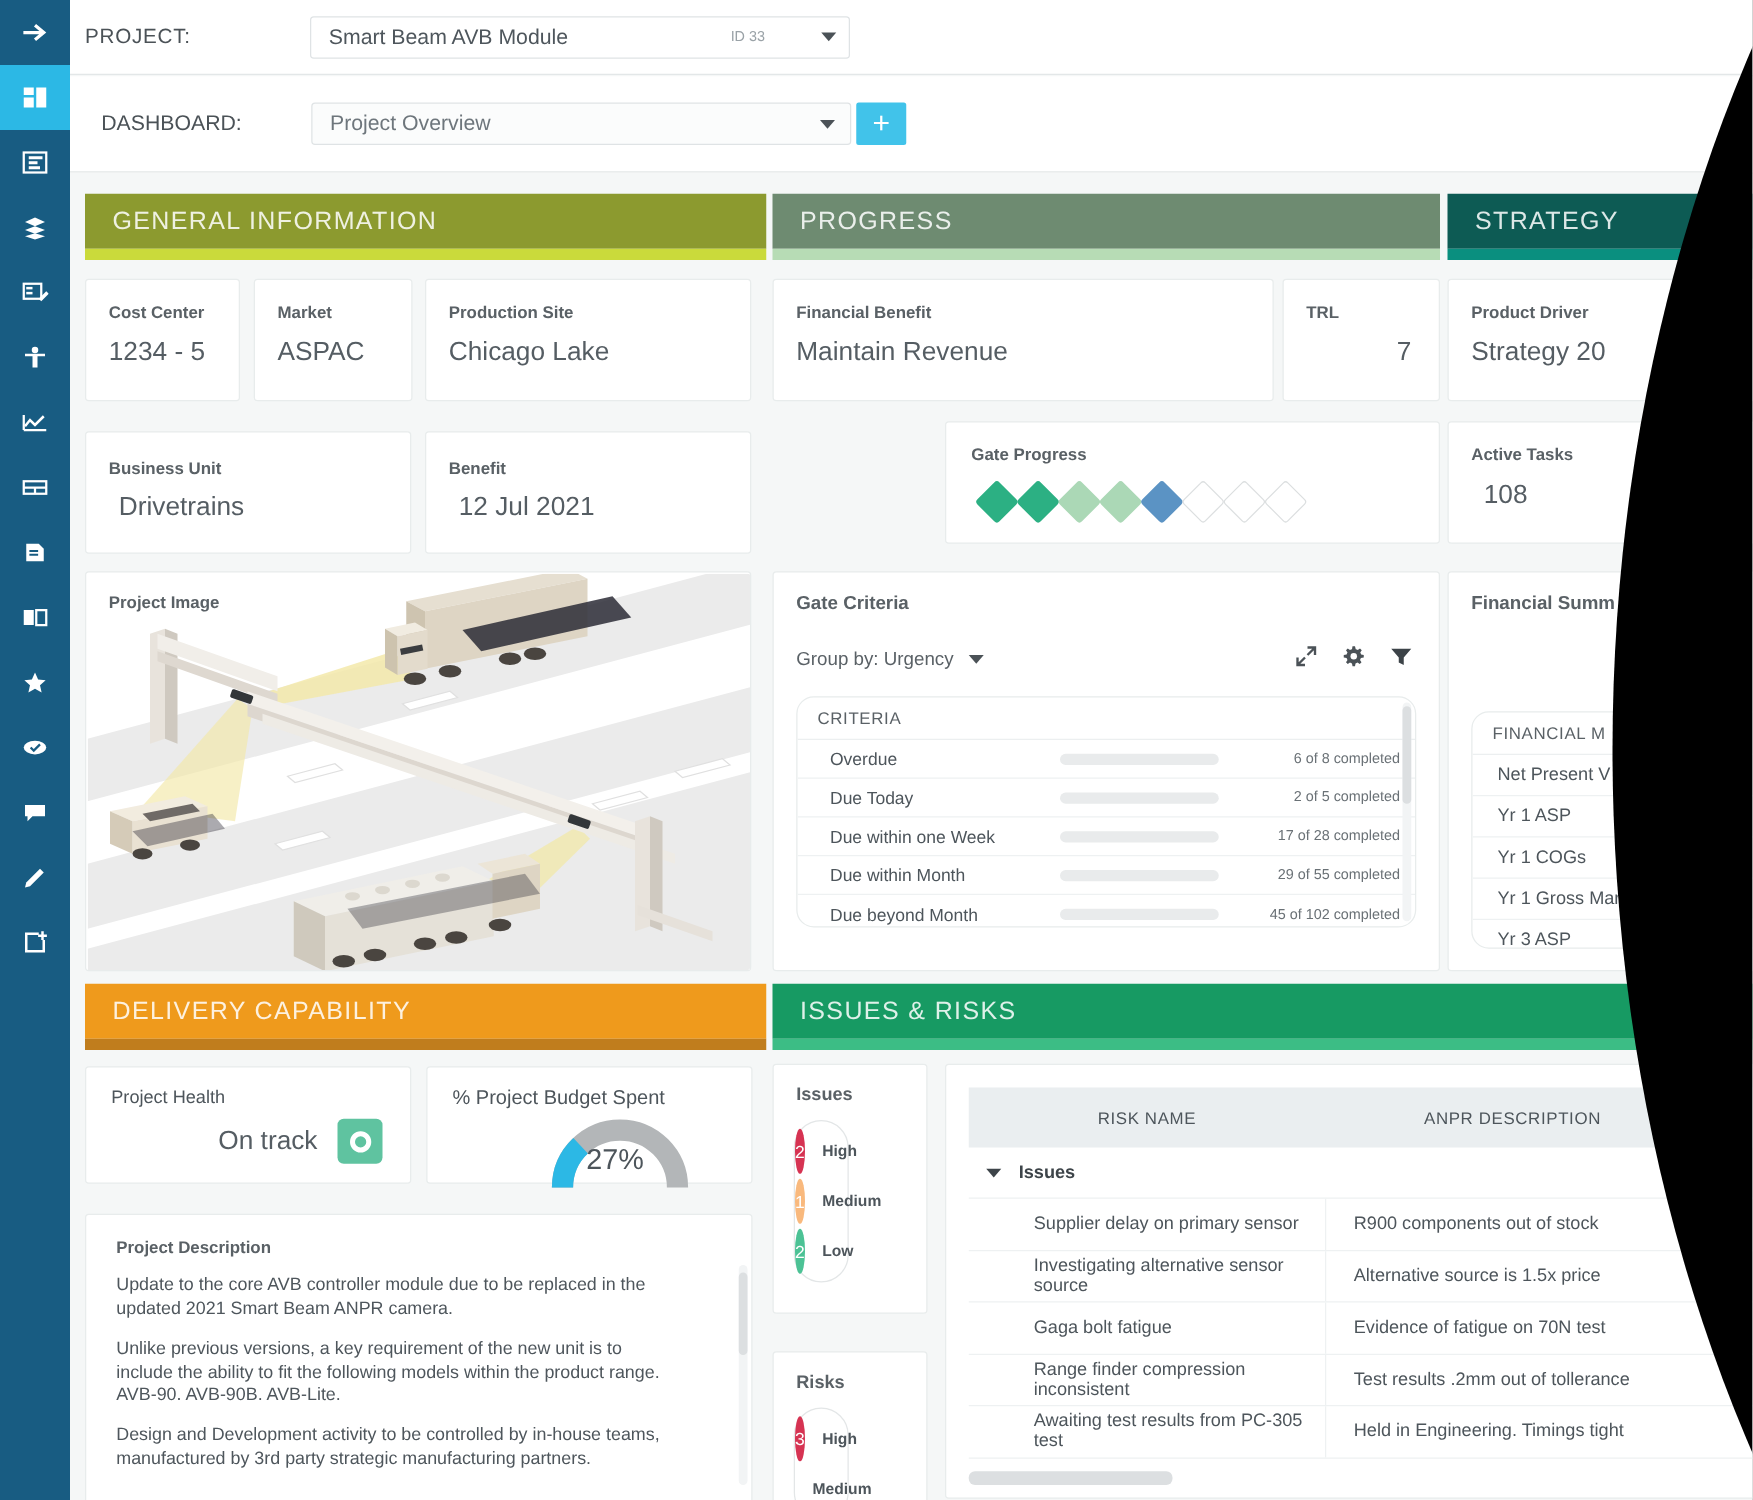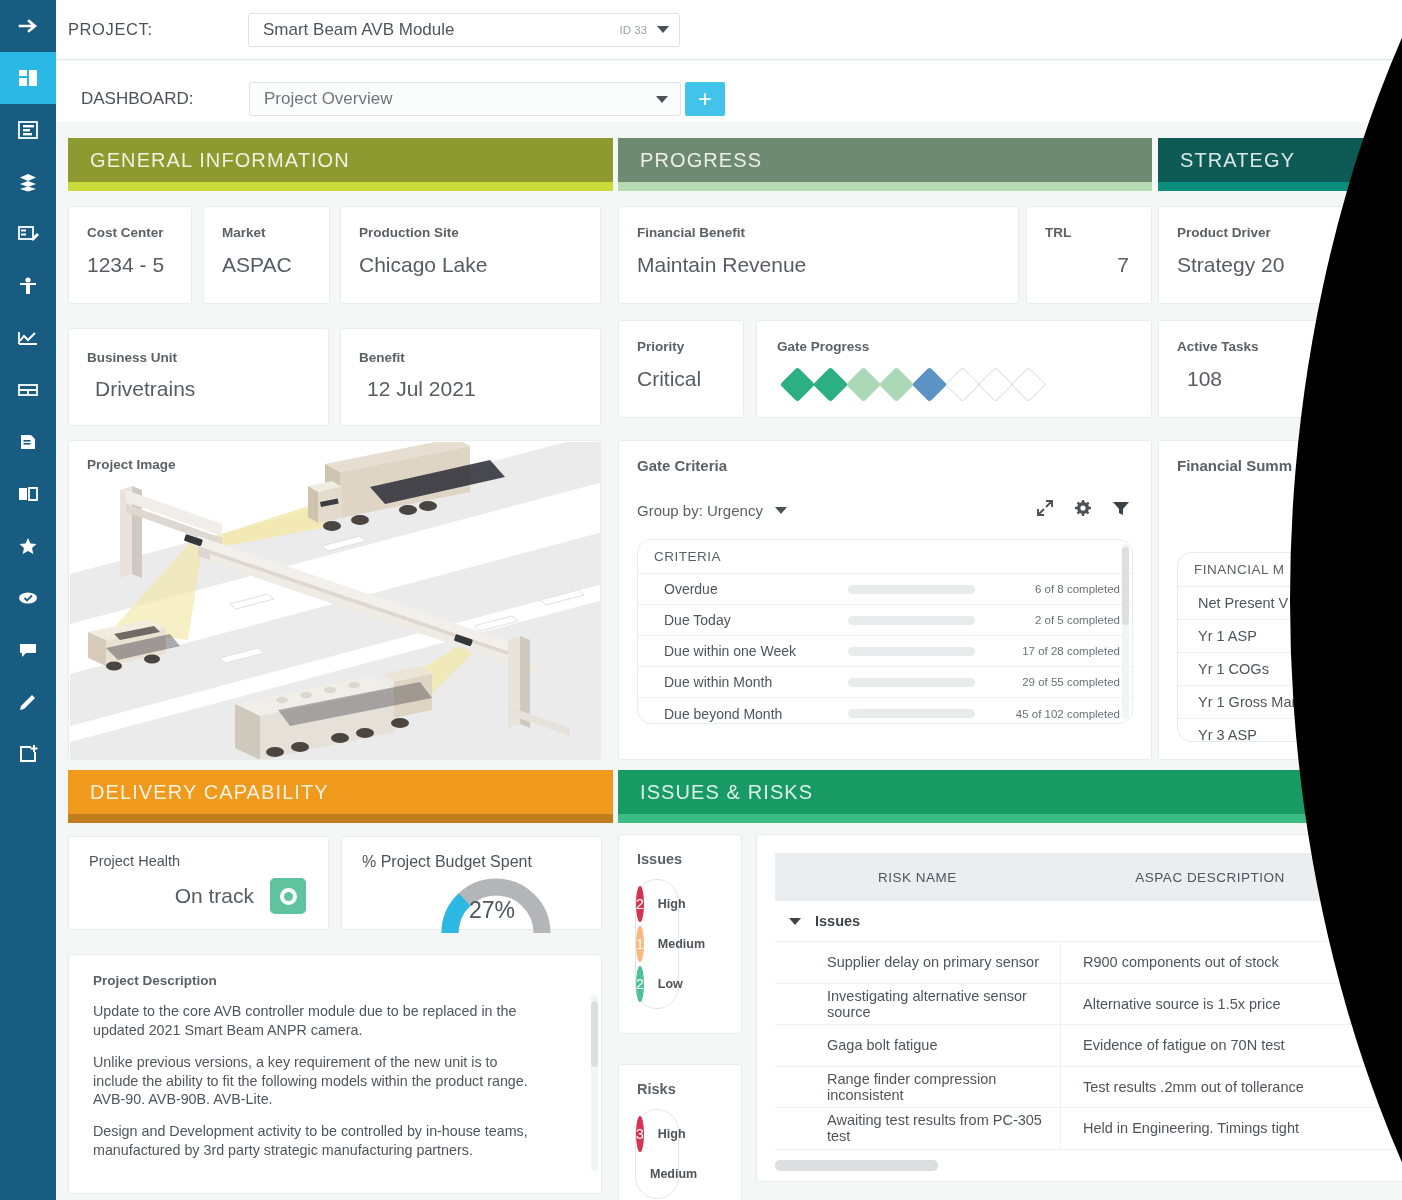--- a/index.html
+++ b/index.html
@@ -28,21 +28,21 @@
   .topbar {
     position: absolute; left: 56px; top: 0; width: 1346px; height: 60px;
     background: #ffffff; border-bottom: 1px solid #e3e7e8;
     display: flex; align-items: center;
   }
   .topbar-label {
     font-size: 16.5px; color: #4b5257; letter-spacing: .6px; margin-left: 12px; width: 180px;
   }
   .project-select {
     width: 432px; height: 34px; border: 1px solid #dfe3e5; border-radius: 3px; background: #fff;
-    display: flex; align-items: center; padding: 0 10px 0 14px; position: relative;
+    display: flex; align-items: center; padding: 0 10px 0 14px; position: relative; gap: 35px;
   }
   .project-select .ptitle { font-size: 17px; color: #4e565c; flex: 1; }
   .project-select .pid { font-size: 11.5px; color: #9aa2a7; margin-right: 10px; }
   .caret { width: 0; height: 0; border-left: 6px solid transparent; border-right: 6px solid transparent; border-top: 7px solid #4b5257; }
 
   .dashbar {
     position: absolute; left: 56px; top: 61px; width: 1346px; height: 77px;
     background: #ffffff; border-bottom: 1px solid #e3e7e8;
     display: flex; align-items: center;
   }
@@ -51,21 +51,21 @@
     width: 432px; height: 34px; border: 1px solid #dfe3e5; border-radius: 3px; background: #fbfcfc;
     display: flex; align-items: center; padding: 0 12px 0 14px;
   }
   .dash-select .dtitle { font-size: 17px; color: #6e767c; flex: 1; }
   .add-btn {
     width: 40px; height: 34px; background: #41c3ea; color: #fff; border: none; border-radius: 2px;
     font-size: 24px; line-height: 30px; text-align: center; margin-left: 4px; font-weight: 300;
   }
 
   
-  .canvas { position: absolute; left: 56px; top: 122px; width: 1346px; height: 1061px; background: #f5f7f7; }
+  .canvas { position: absolute; left: 56px; top: 139px; width: 1346px; height: 1061px; background: #f5f7f7; }
 
   .section { position: absolute; }
   .sec-head { height: 44px; display: flex; align-items: center; padding-left: 22px; }
   .sec-head h2 { font-size: 20px; font-weight: 400; letter-spacing: 1.1px; color: rgba(255,255,255,.86); }
   .sec-accent { height: 9px; }
 
   .card {
     background: #fff; border: 1px solid #e8ecec; border-radius: 3px; position: absolute;
   }
   .card .lab { font-size: 13.5px; font-weight: bold; color: #5a6166; }
@@ -395,24 +395,20 @@
       <div class="sec-accent" style="background:#b7dcb5;"></div>
     </div>
 
     <div class="card" style="left:562px; top:84px; width:401px; height:98px;">
       <div class="lab" style="margin:18px 0 0 18px;">Financial Benefit</div>
       <div class="val" style="margin:13px 0 0 18px;">Maintain Revenue</div>
     </div>
     <div class="card" style="left:970px; top:84px; width:126px; height:98px;">
       <div class="lab" style="margin:18px 0 0 18px;">TRL</div>
       <div class="val" style="margin:13px 22px 0 0; text-align:right;">7</div>
-    </div>
-    <div class="card" style="left:562px; top:198px; width:126px; height:98px;">
-      <div class="lab" style="margin:18px 0 0 18px;">Priority</div>
-      <div class="val" style="margin:13px 0 0 18px;">Critical</div>
     </div>
     <div class="card" style="left:700px; top:198px; width:396px; height:98px;">
       <div class="lab" style="margin:18px 0 0 20px;">Gate Progress</div>
       <div id="gate-row" style="margin:18px 0 0 28px;"><span class="diamond d-dark"></span><span class="diamond d-dark"></span><span class="diamond d-light"></span><span class="diamond d-light"></span><span class="diamond d-blue"></span><span class="diamond d-empty"></span><span class="diamond d-empty"></span><span class="diamond d-empty"></span></div>
     </div>
 
     <div class="card" style="left:562px; top:318px; width:534px; height:320px;">
       <div class="lab" style="margin:16px 0 0 18px; font-size:15px;">Gate Criteria</div>
       <div class="gc-toolbar" style="margin:24px 20px 0 18px;">
         <span class="gc-group">Group by: Urgency</span>
@@ -578,21 +574,21 @@
        <div class="tl-dot" style="background:#f9b97d"></div>
        <span class="tl-label" style="margin-left:14px; white-space:nowrap;">Medium</span>
      </div>
           </div>
         </div>
     </div>
 
     <div class="card" style="left:700px; top:712px; width:702px; height:348px; overflow:hidden;">
       <div class="rt-head" style="margin:18px 18px 0 18px;">
         <span style="width:285px; text-align:center;">RISK NAME</span>
-        <span style="width:300px; text-align:center;">ASPAC DESCRIPTION</span>
+        <span style="width:300px; text-align:center;">ANPR DESCRIPTION</span>
       </div>
       <div style="margin:0 18px;">
         <div class="rt-group">
           <span style="margin:0 14px 0 14px; width:0; height:0; border-left:6px solid transparent; border-right:6px solid transparent; border-top:7px solid #3d4449;"></span>
           <span>Issues</span>
         </div>
         <div id="rt-rows">
             <div class="rt-row">
      <span class="cell-name">Supplier delay on primary sensor</span>
      <span class="cell-desc">R900 components out of stock</span>

